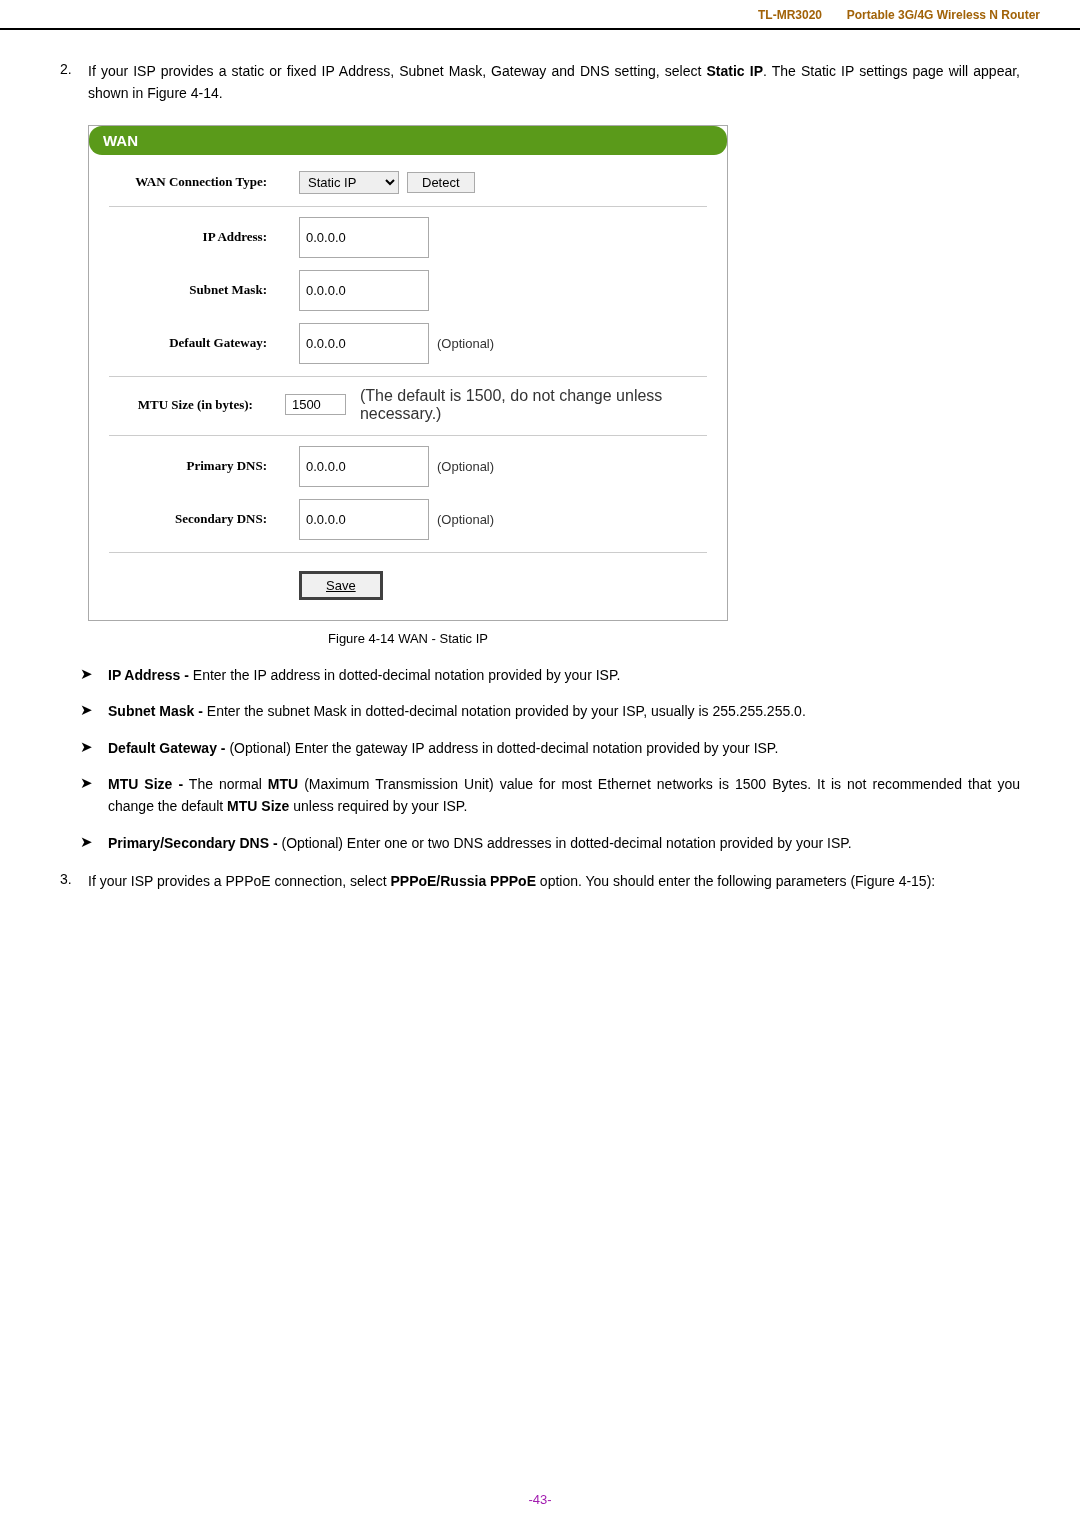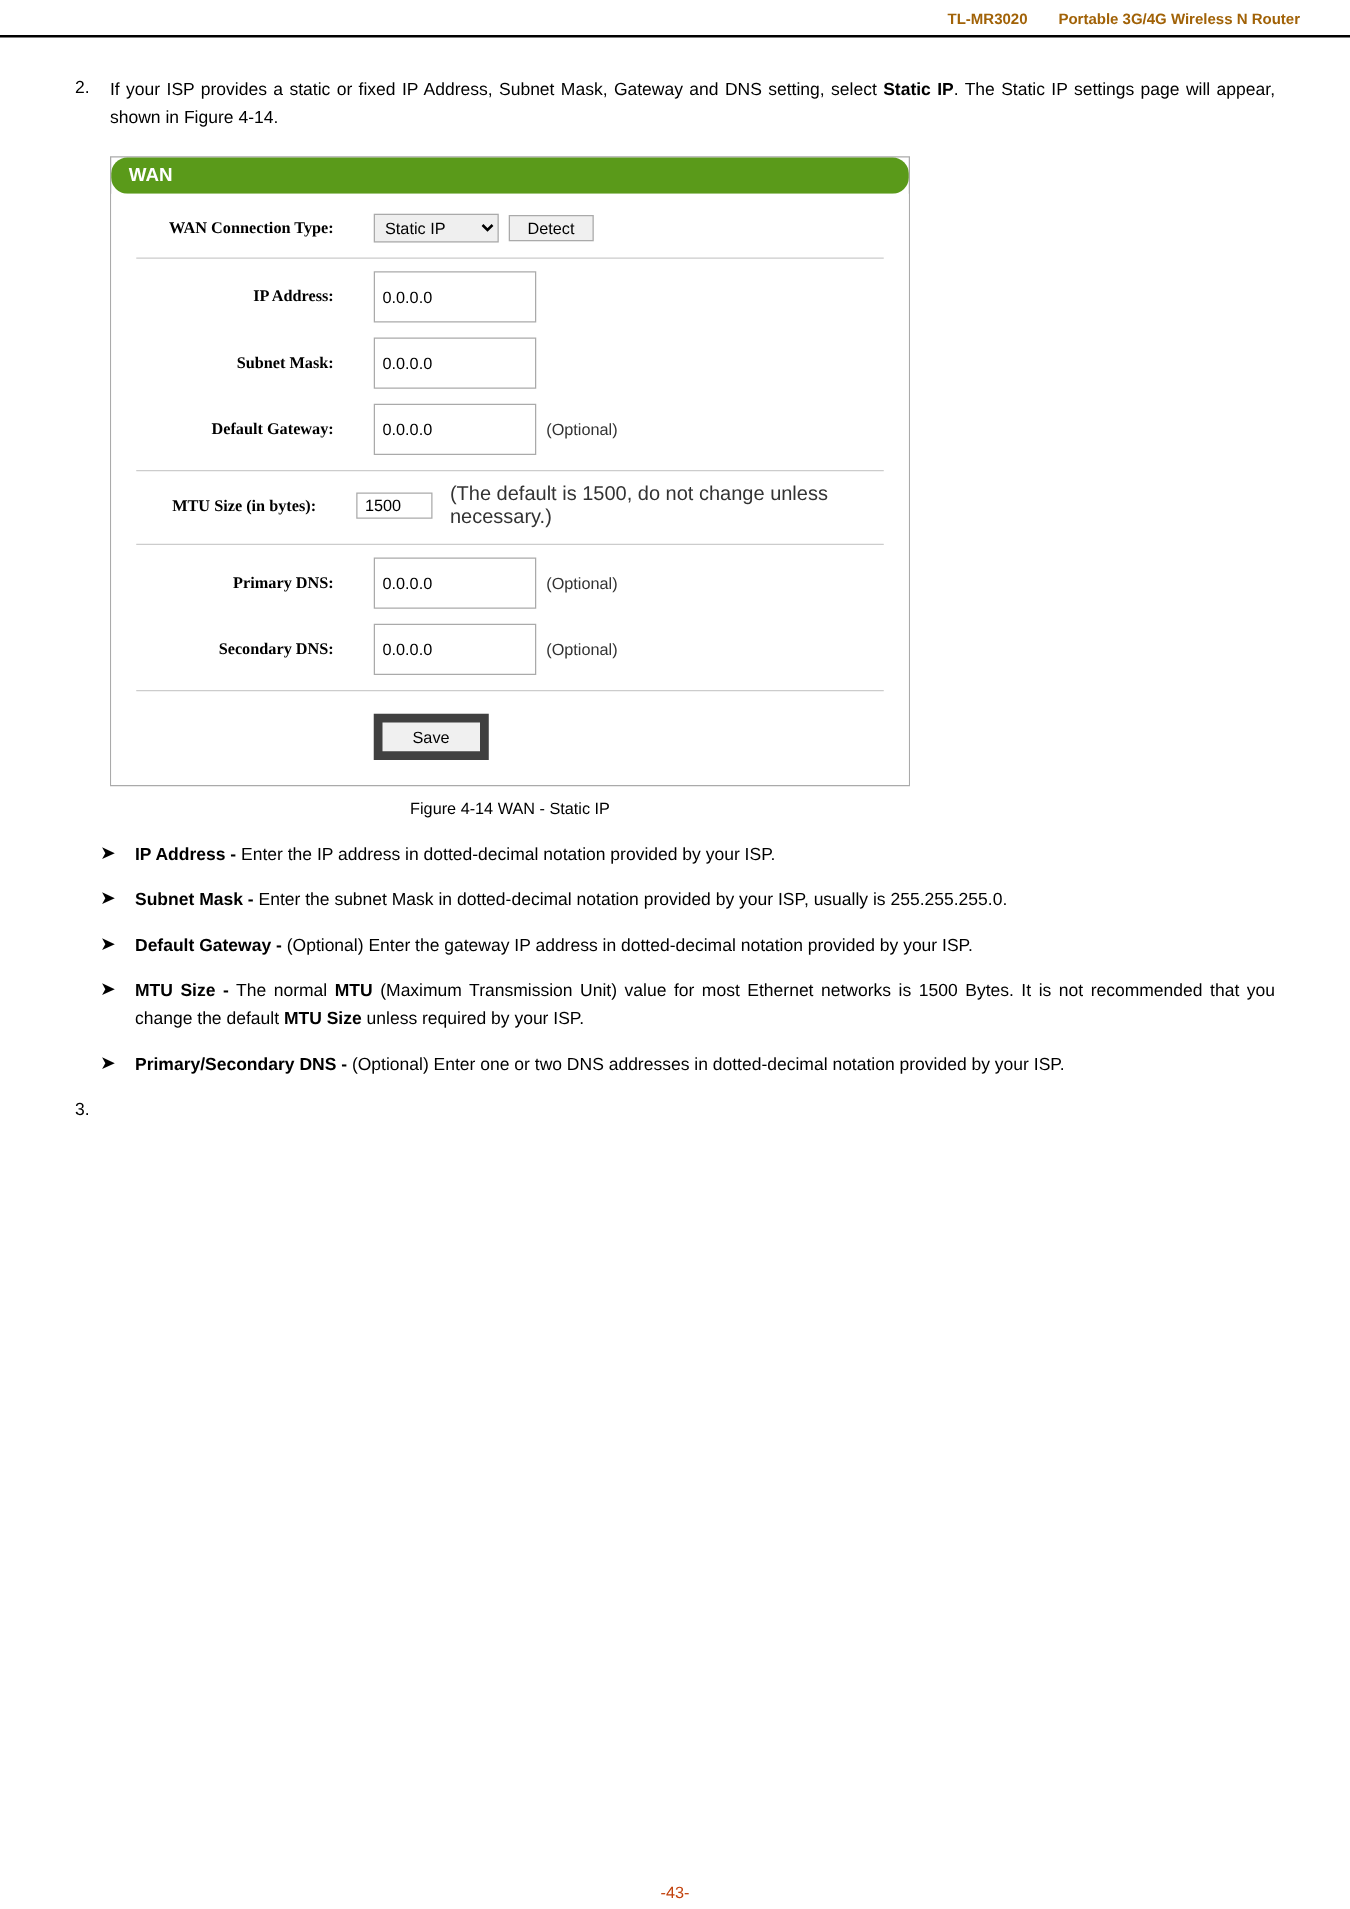--- a/index.html
+++ b/index.html
@@ -145,23 +145,24 @@
     }
 
     .save-row {
       display: flex;
       justify-content: flex-start;
       padding: 8px 0 10px 190px;
     }
     button.save-btn {
       padding: 4px 24px;
       font-size: 13px;
-      border: 7px solid #404040;
+      border: 3px solid #404040;
       background: #f0f0f0;
       cursor: pointer;
+      text-decoration: underline;
     }
 
     
     .figure-caption {
       text-align: center;
       font-size: 13px;
       margin: 8px 0 18px 28px;
       width: 640px;
     }
 
@@ -186,25 +187,25 @@
       line-height: 1.6;
       text-align: justify;
     }
     .bullet-text b {
       font-weight: bold;
     }
 
     
     .footer {
       position: absolute;
-      bottom: 6px;
+      bottom: 20px;
       width: 100%;
       text-align: center;
       font-size: 13px;
-      color: #c2410c;
+      color: #a21caf;
     }
   </style>
 </head>
 <body>
 
 <div class="page-container">
 
   <div class="header">
     <span class="header-title">
       <span class="model">TL-MR3020</span>
@@ -340,20 +341,23 @@
         <span class="bullet-text">
           <b>Primary/Secondary DNS -</b>
           <span> (Optional) Enter one or two DNS addresses in dotted-decimal notation provided by your ISP.</span>
         </span>
       </div>
 
     </div>
 
     <div class="numbered-para" style="margin-top: 16px;">
       <span class="num">3.</span>
+      <span class="para-text">
+        <span>If your ISP provides a PPPoE connection, select </span><b>PPPoE/Russia PPPoE</b><span> option. You should enter the following parameters (Figure 4-15):</span>
+      </span>
     </div>
 
   </div>
 
   <div class="footer">
     <span>-43-</span>
   </div>
 
 </div>
 

